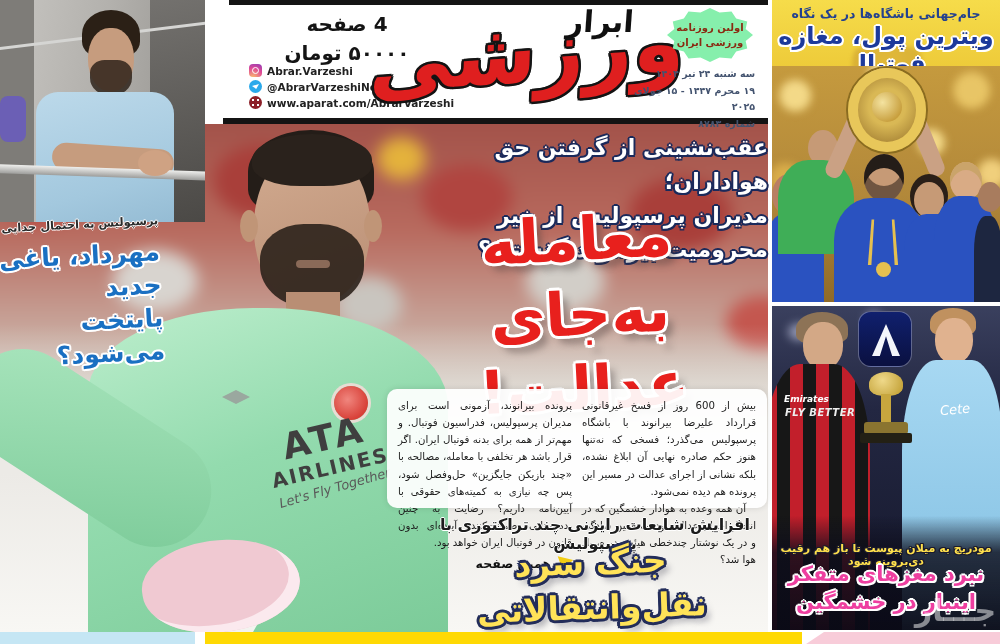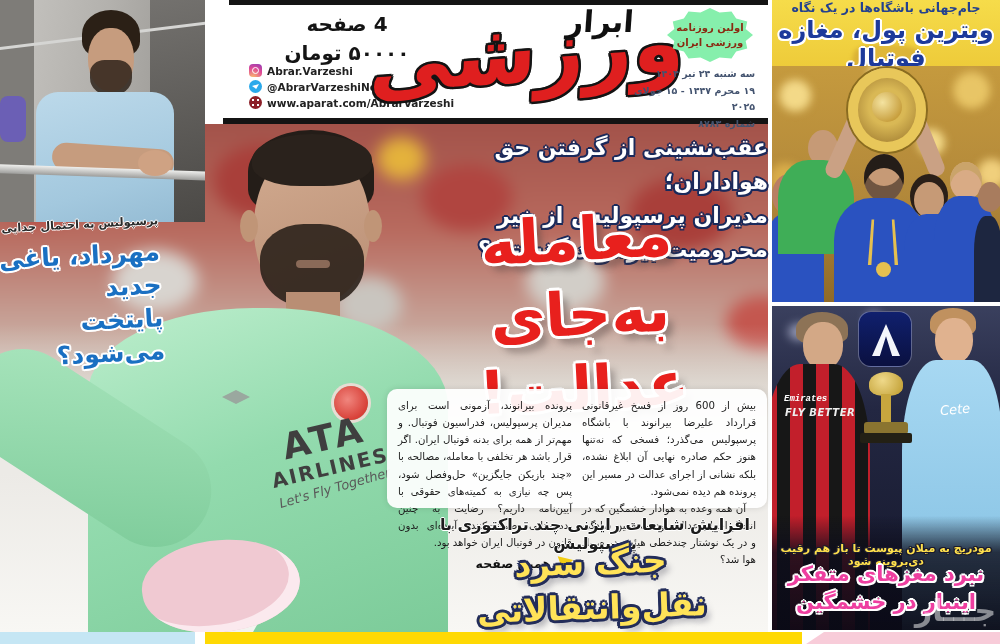--- a/index.html
+++ b/index.html
@@ -147,21 +147,21 @@
   .sec-head .h2 { font-size:33px; }
 
   
   .strip-blue   { left:0;   top:632px; width:195px; height:12px; background:#c5e6f4; z-index:6; }
   .strip-yellow { left:205px; top:632px; width:597px; height:12px; background:#ffd903; z-index:6; }
   .strip-pink   { left:806px; top:632px; width:194px; height:12px; background:#f8ccd9; z-index:6;
                   clip-path:polygon(18px 0,100% 0,100% 100%,0 100%); }
 
   
   .promo { left:772px; top:0; width:228px; height:74px; z-index:4; overflow:hidden; direction:rtl; text-align:center;
-           background:linear-gradient(180deg,#f6dc4a,#edc938); }
+           background:linear-gradient(180deg,#f6dc4a,#edc938); padding-top:6px; }
   .promo .gold { position:absolute; left:70px; top:44px; width:90px; height:40px; border-radius:50%;
                  background:radial-gradient(circle,#d8ab3a,#c89a30 70%,transparent 72%); opacity:.55; filter:blur(2px); }
   .promo-kicker { position:relative; font-size:12.5px; font-weight:bold; color:#23418f; }
   .promo-title  { position:relative; margin-top:1px; font-size:24px; font-weight:bold; color:#1d3a9b; }
 
   .chelsea { left:772px; top:66px; width:228px; height:236px; z-index:4; overflow:hidden;
              background:linear-gradient(180deg,#c59a3e 0%,#b2883a 55%,#8f6a28 100%); }
   .ch-bokeh { position:absolute; left:-12px; top:-12px; width:252px; height:260px; filter:blur(4px);
     background:
       radial-gradient(26px 26px at 14% 16%, #f3d988 0 60%, transparent 62%),
@@ -194,21 +194,21 @@
              clip-path:polygon(50% 0,100% 100%,72% 100%,50% 38%,28% 100%,0 100%); }
   .it-cup-top  { position:absolute; left:97px; top:66px; width:34px; height:24px; border-radius:50% 50% 40% 40%;
                  background:radial-gradient(circle at 40% 35%, #efd98a, #c7a63e 80%); }
   .it-cup-stem { position:absolute; left:109px; top:88px; width:10px; height:30px; background:#c7a63e; }
   .it-cup-base { position:absolute; left:92px; top:116px; width:44px; height:12px; background:#8a7430; border-radius:3px; }
   .it-cup-plinth{position:absolute; left:88px; top:127px; width:52px; height:10px; background:#232015; border-radius:2px; }
   .mo-hair  { position:absolute; left:24px; top:6px; width:52px; height:32px; background:#8d7356; border-radius:50% 50% 30% 30%; }
   .mo-face  { position:absolute; left:31px; top:16px; width:40px; height:48px; background:#d3a886; border-radius:46% 46% 50% 50%; }
   .mo-torso { position:absolute; left:-8px; top:58px; width:106px; height:266px; border-radius:34% 34% 0 0;
               background:repeating-linear-gradient(90deg,#c21f2b 0 13px,#171717 13px 26px); }
-  .mo-j1 { position:absolute; left:12px; top:88px;  font-size:9px;  font-weight:bold; color:#fff; font-style:italic;font-family:Liberation Mono, monospace; }
+  .mo-j1 { position:absolute; left:12px; top:88px;  font-size:9px;  font-weight:bold; color:#fff; font-style:italic; }
   .mo-j2 { position:absolute; left:13px; top:101px; font-size:10px; font-weight:bold; color:#eee; letter-spacing:.5px;font-style:italic; }
   .kd-hair  { position:absolute; left:158px; top:2px; width:46px; height:28px; background:#c0915f; border-radius:50% 50% 30% 30%; }
   .kd-face  { position:absolute; left:163px; top:12px; width:38px; height:46px; background:#e0b28f; border-radius:46% 46% 50% 50%; }
   .kd-torso { position:absolute; left:130px; top:54px; width:100px; height:270px; border-radius:34% 30% 0 0;
               background:linear-gradient(180deg,#a7d8f2,#8cc6e6 70%,#7ab8da); }
   .kd-script{ position:absolute; left:168px; top:96px; font-size:13px; font-style:italic; color:#fff; transform:rotate(-5deg); }
   .it-shade { position:absolute; left:0; top:210px; width:228px; height:114px;
               background:linear-gradient(180deg,rgba(14,14,28,0),rgba(14,14,28,.82) 32%,rgba(10,10,22,.95)); }
   .it-kicker { position:absolute; left:0; top:236px; width:228px; text-align:center; direction:rtl;
                font-size:11px; font-weight:bold; color:#ffe14d;

